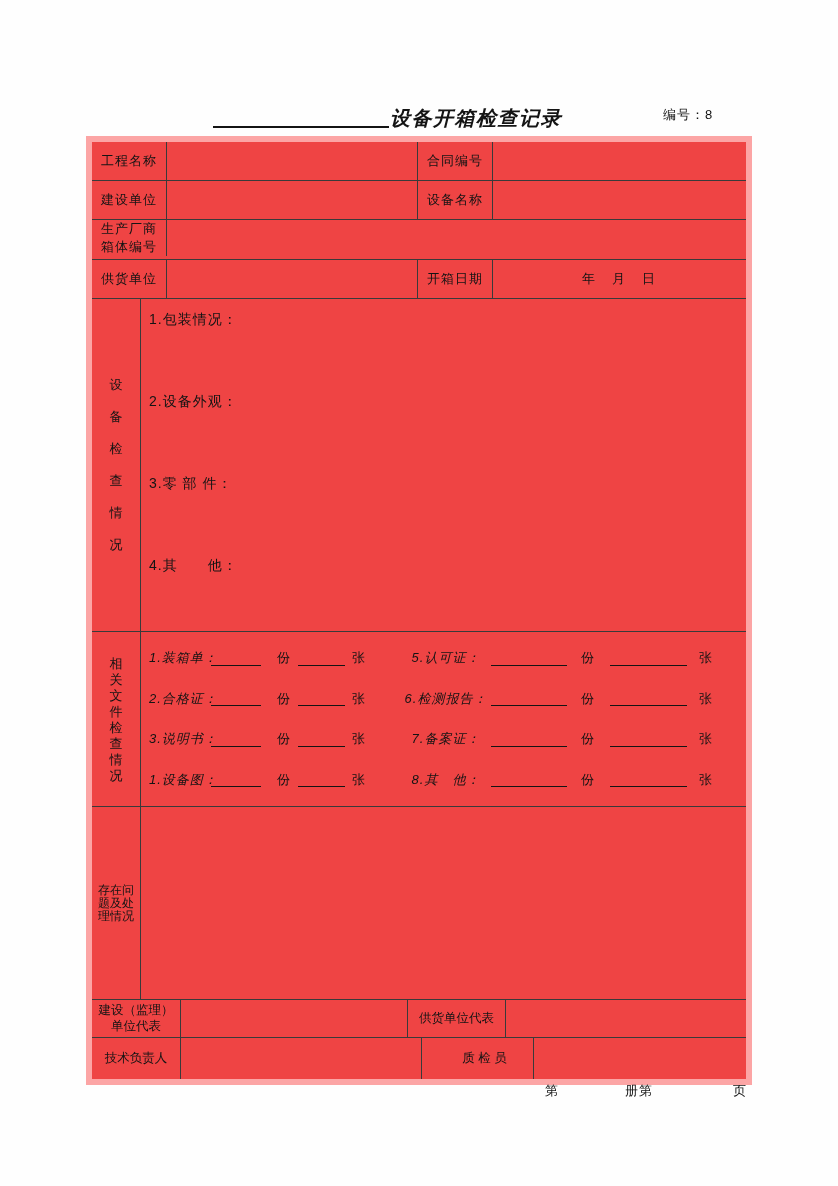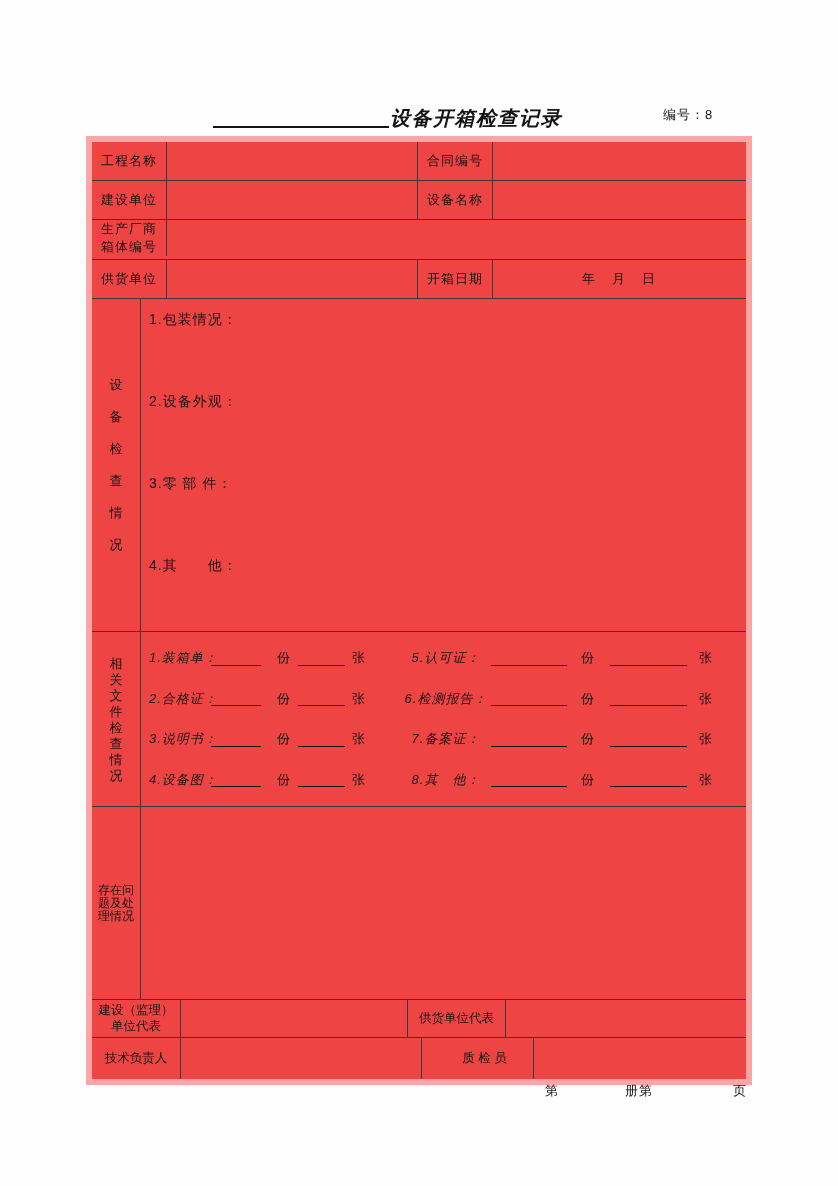--- a/index.html
+++ b/index.html
@@ -183,21 +183,21 @@
           <span class="doc-label doc-label-r">7.备案证：</span>
           <span class="u u-c"></span>
           <span class="fen-r">份</span>
           <span class="u u-d"></span>
           <span class="zh-r">张</span>
         </div>
       </div>
 
       <div class="doc-row">
         <div class="doc-left">
-          <span class="doc-label doc-label-l">4.设备图：</span>
+          <span class="doc-label doc-label-l">1.设备图：</span>
           <span class="u u-a"></span>
           <span class="fen-l">份</span>
           <span class="u u-b"></span>
           <span class="zh-l">张</span>
         </div>
         <div class="doc-right">
           <span class="doc-label doc-label-r">8.其　他：</span>
           <span class="u u-c"></span>
           <span class="fen-r">份</span>
           <span class="u u-d"></span>

